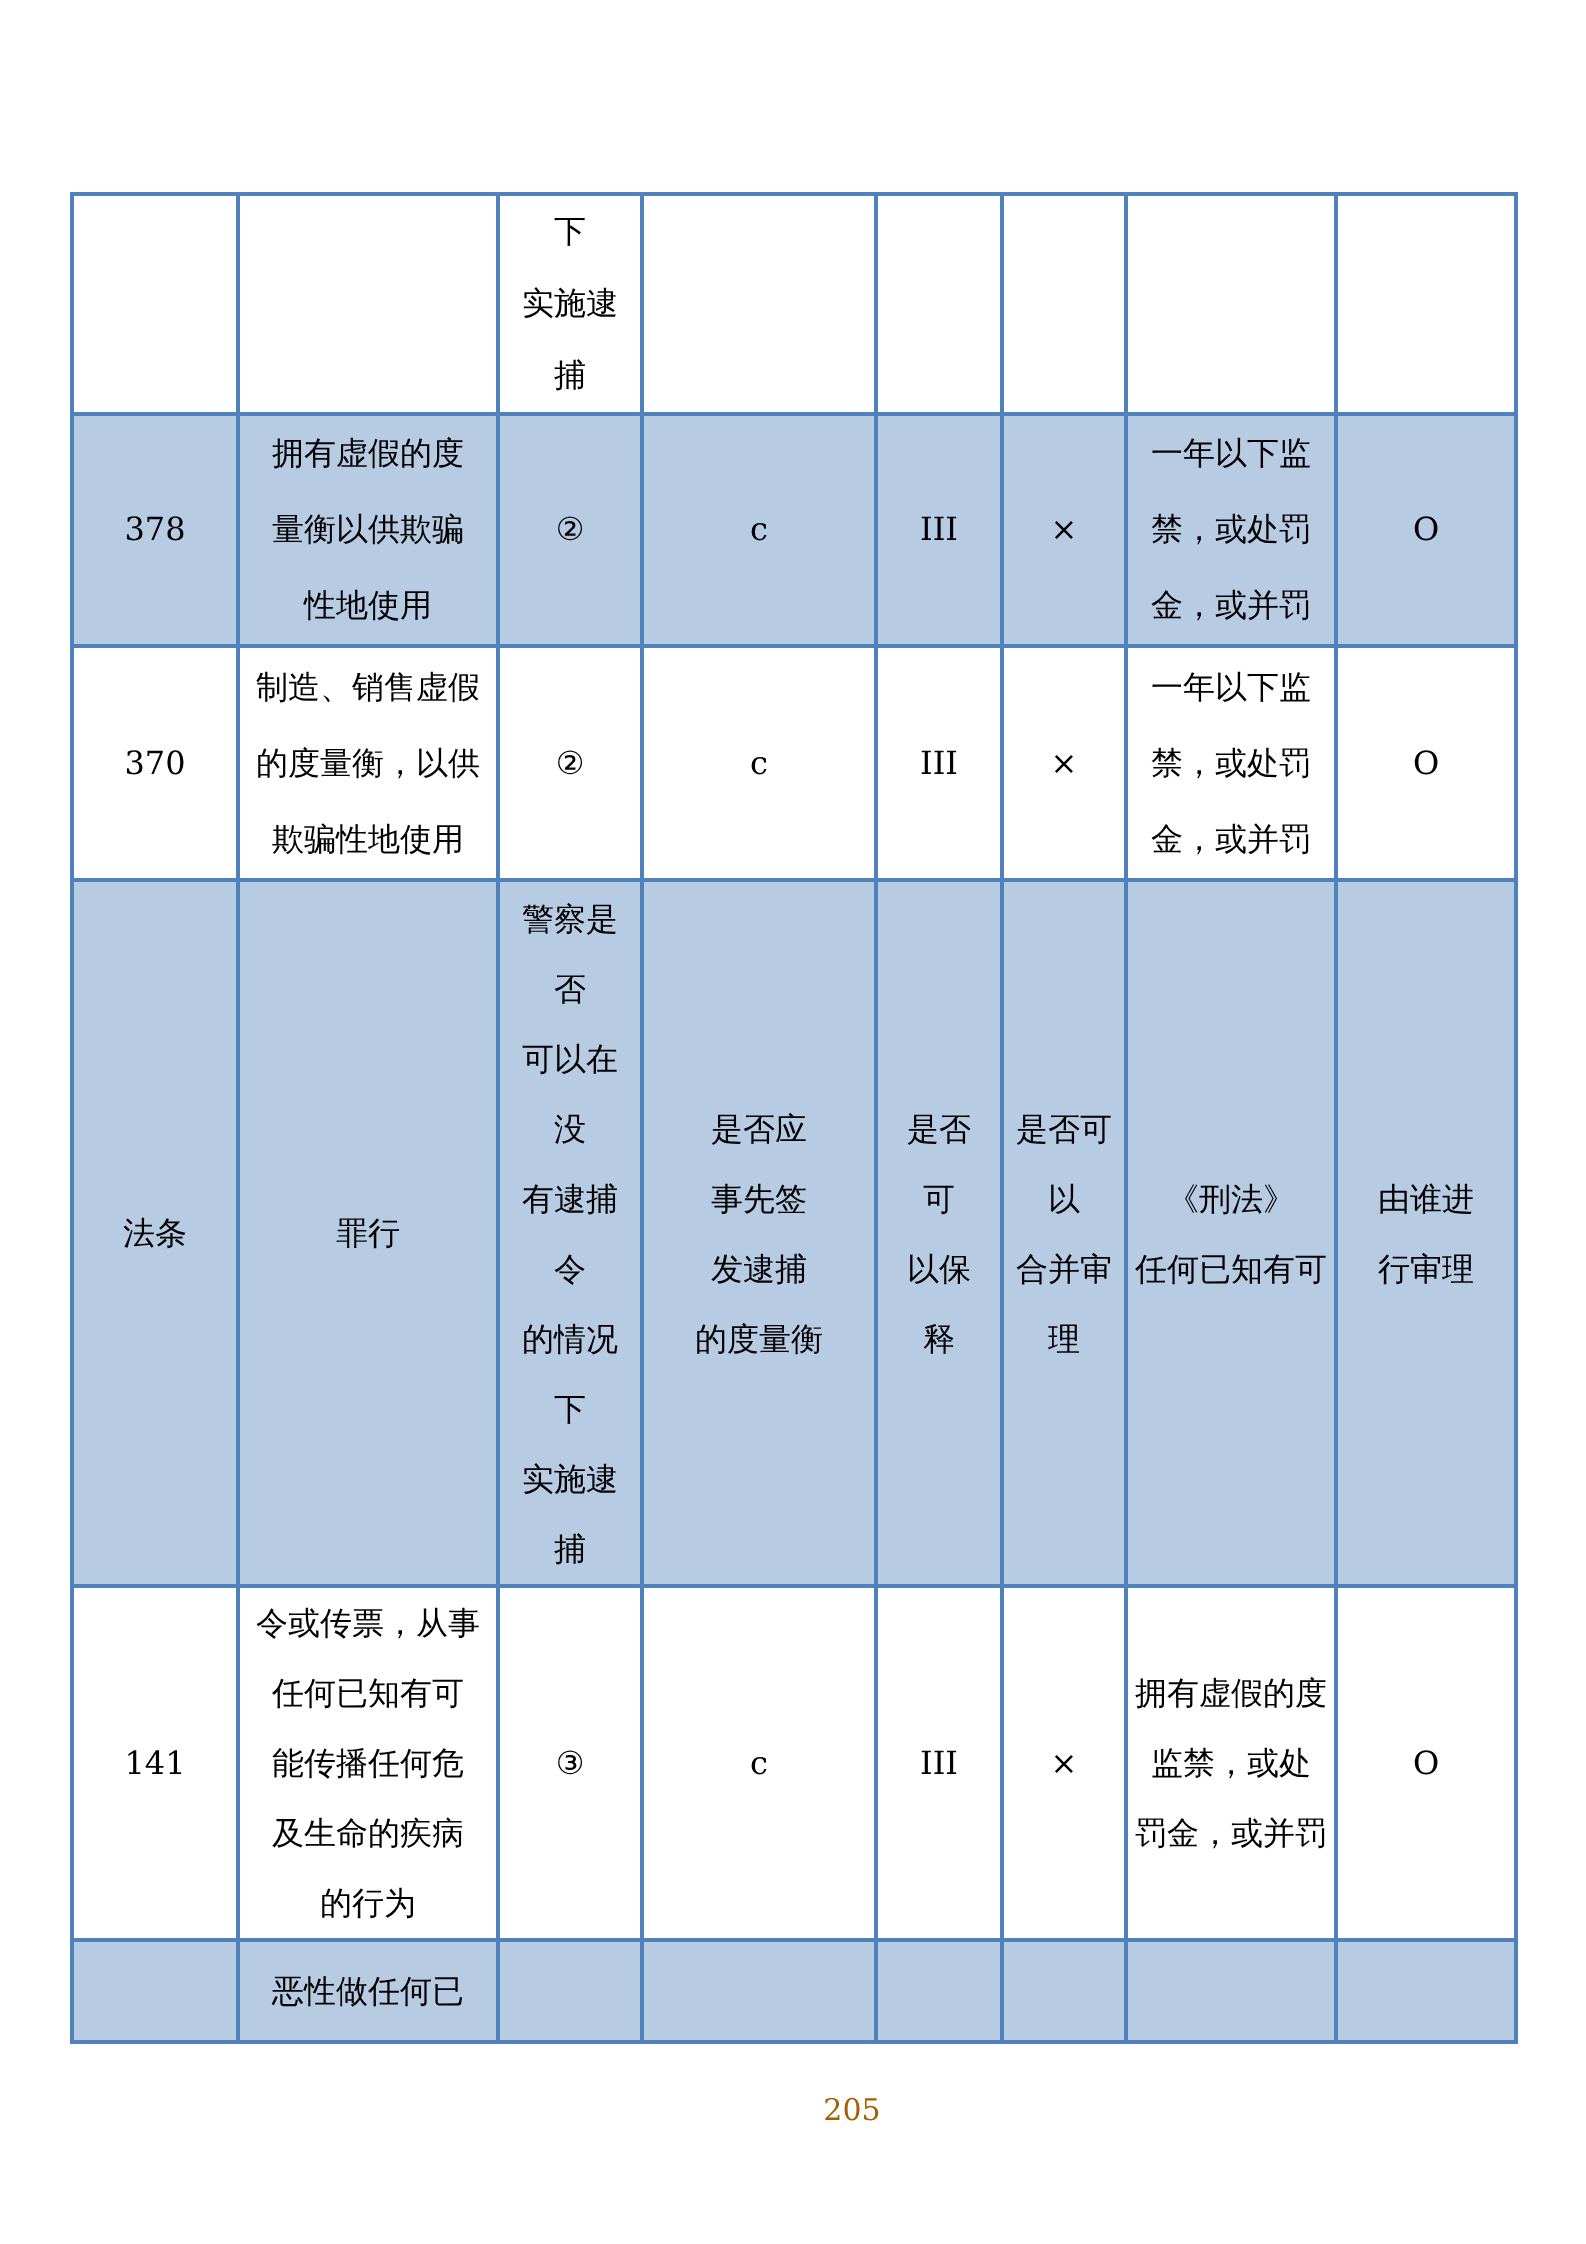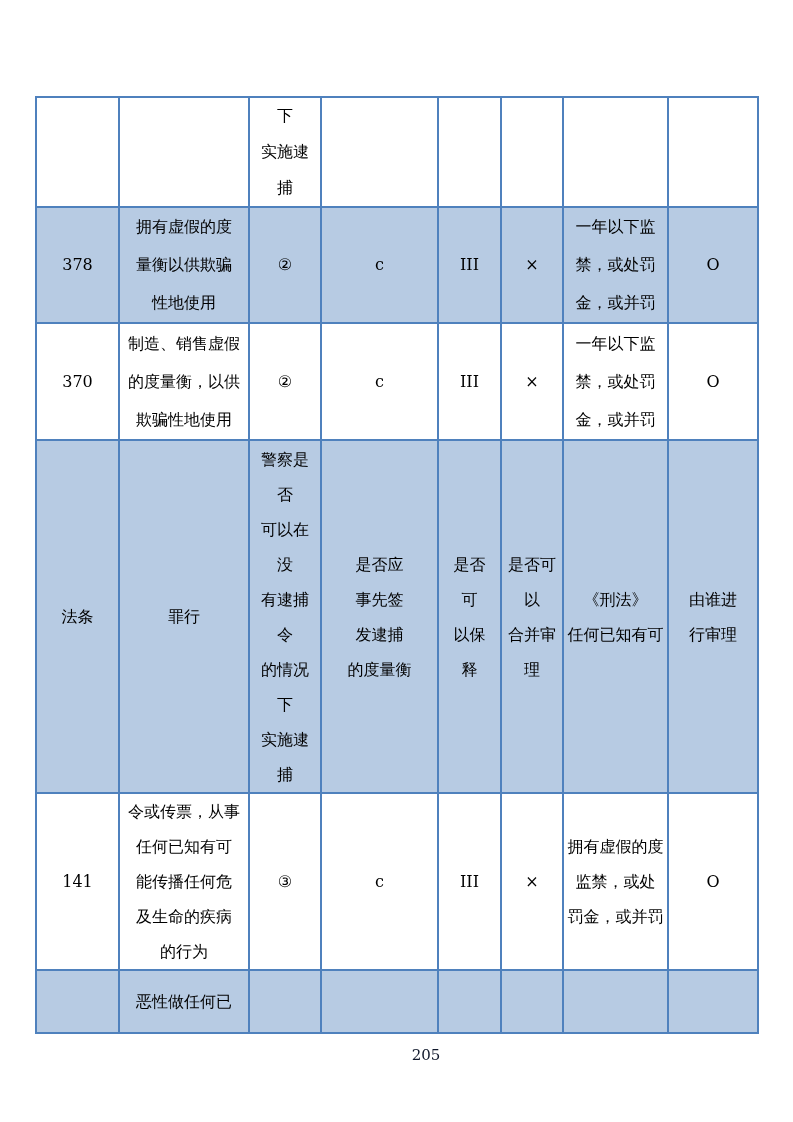--- a/index.html
+++ b/index.html
@@ -36,40 +36,40 @@
     overflow: hidden;
   }
   tr.fill-blue td, tr.fill-blue th { background: #b7cbe3; }
   tr.fill-white td { background: #ffffff; }
 
   tr.row-cont   { height: 109px; }
   tr.row-266    { height: 115px; }
   tr.row-267    { height: 117px; }
   tr.row-header { height: 353px; }
   tr.row-269    { height: 177px; }
-  tr.row-part   { height: 63px; margin-top: 31px;  }
+  tr.row-part   { height: 51px; margin-top: 31px;  }
 
   tr.row-cont td   { line-height: 36px; }
   tr.row-266 td    { line-height: 38px; }
   tr.row-267 td    { line-height: 38px; }
   tr.row-header th { line-height: 35px; }
   tr.row-269 td    { line-height: 35px; }
   tr.row-part td   { line-height: 20px; }
 
   td.mark-x { font-size: 13px; }
   td.mark-x-low { font-size: 13px; padding-top: 84px; }
 
   .page-number {
     position: absolute;
     left: 426px;
     top: 1046px;
     transform: translateX(-50%);
     font-size: 15px;
     line-height: 18px;
-    color: #0f172a;
+    color: #a16207;
   }
 </style>
 </head>
 <body>
 
 <div class="page">
 
   <table class="statute-table">
     <colgroup>
       <col style="width:83px">

